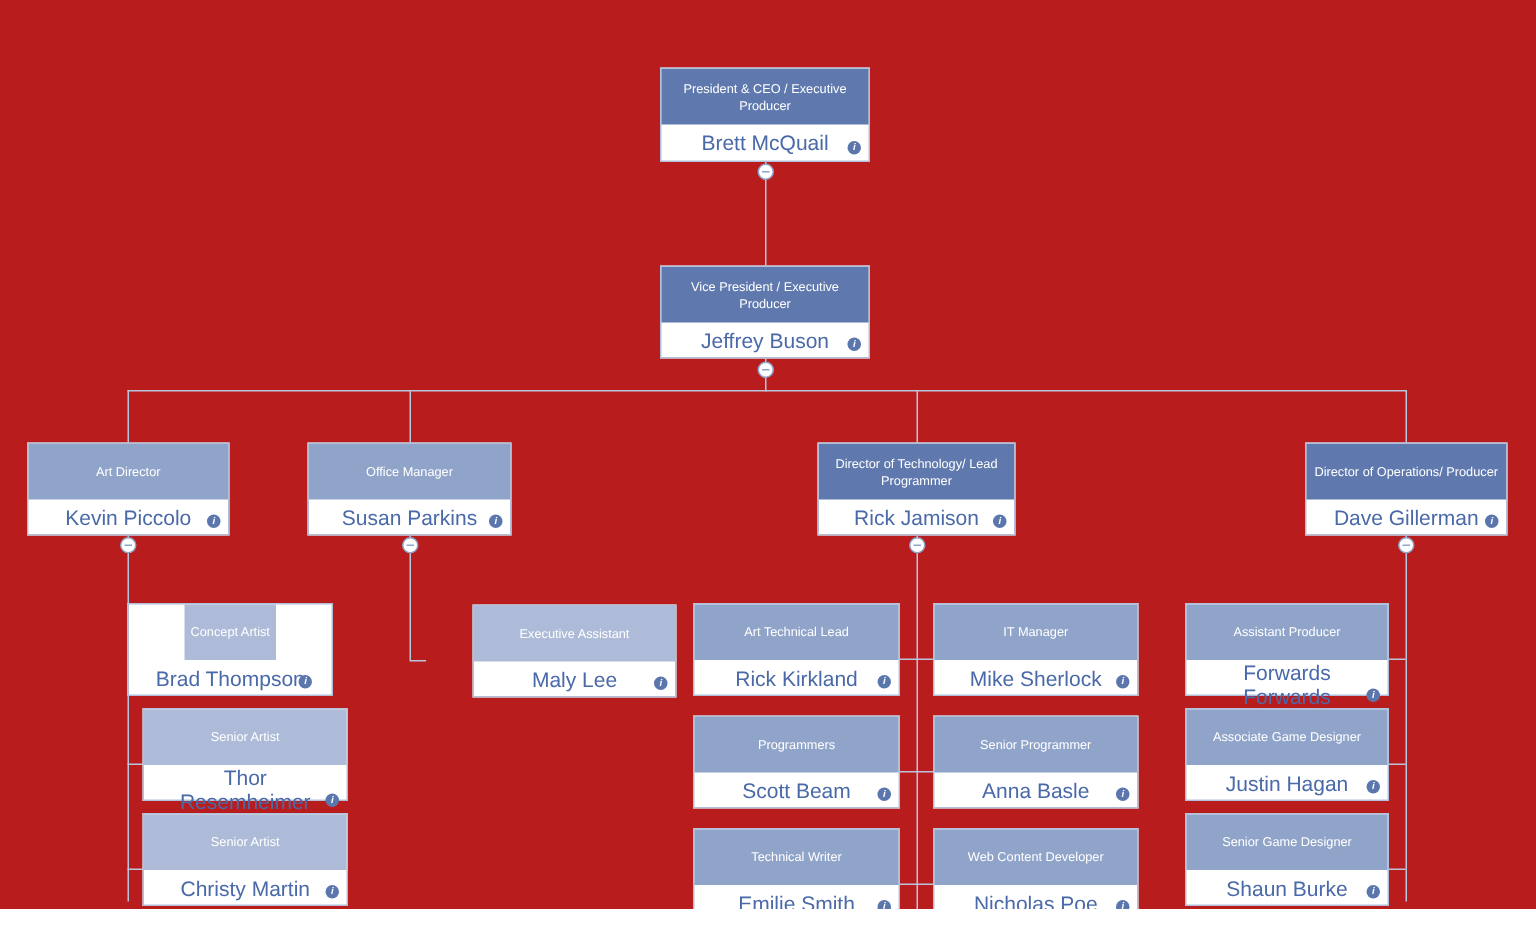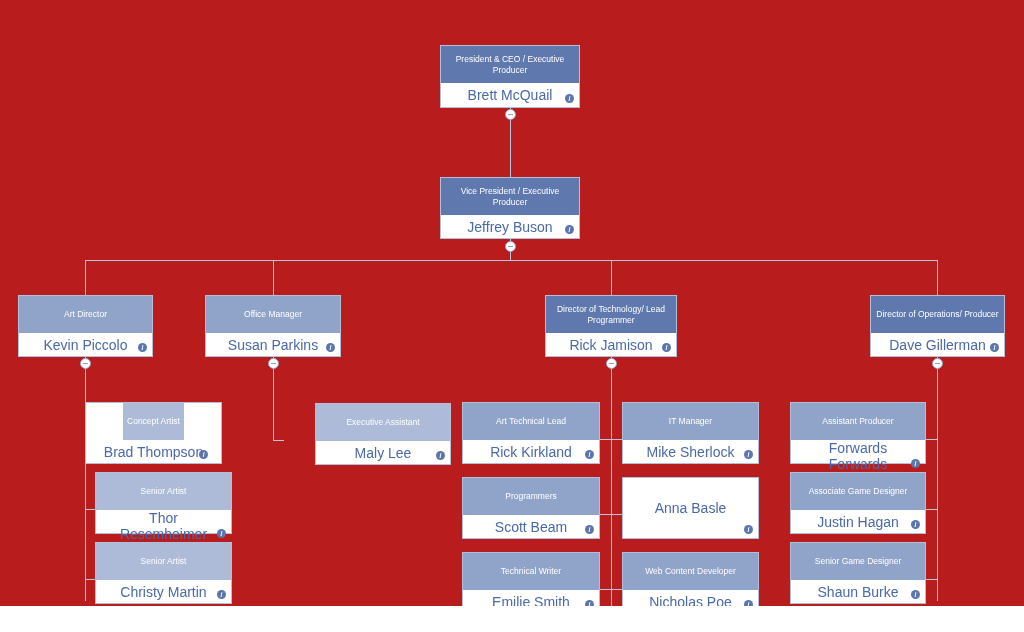--- a/index.html
+++ b/index.html
@@ -147,20 +147,21 @@
       </div>
     </div>
     <div class="node" style="left: 462px; top: 477px; width: 138px; height: 62px;">
       <div class="node-header tone-medium">Programmers</div>
       <div class="node-body">
         <span class="node-person">Scott Beam</span>
         <span class="info-icon">i</span>
       </div>
     </div>
     <div class="node" style="left: 622px; top: 477px; width: 137px; height: 62px;">
+      <div class="node-header tone-medium">Senior Programmer</div>
       <div class="node-body">
         <span class="node-person">Anna Basle</span>
         <span class="info-icon">i</span>
       </div>
     </div>
     <div class="node" style="left: 462px; top: 552px; width: 138px; height: 62px;">
       <div class="node-header tone-medium">Technical Writer</div>
       <div class="node-body">
         <span class="node-person">Emilie Smith</span>
         <span class="info-icon">i</span>

